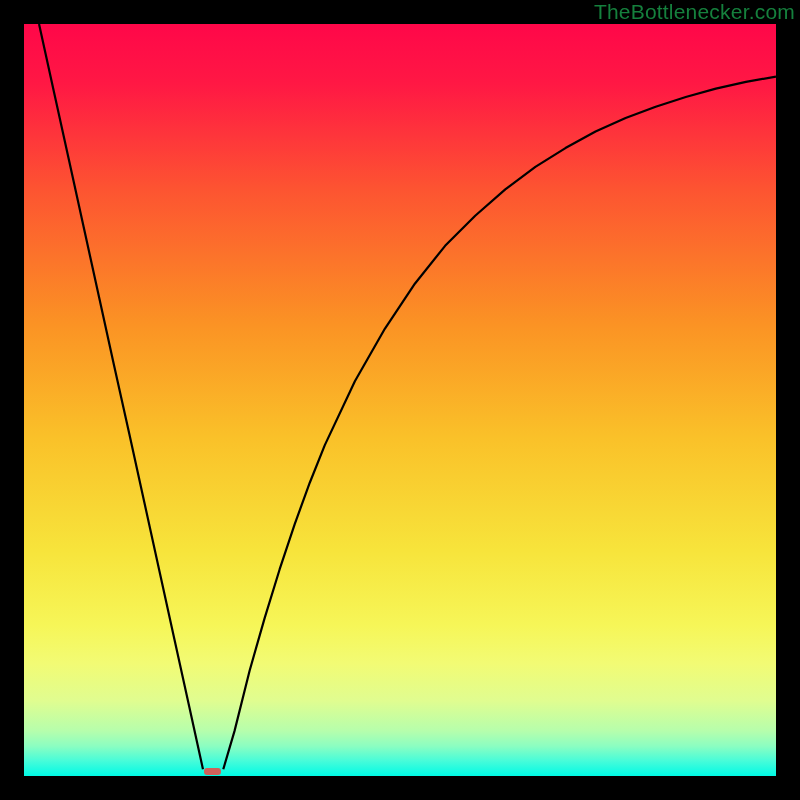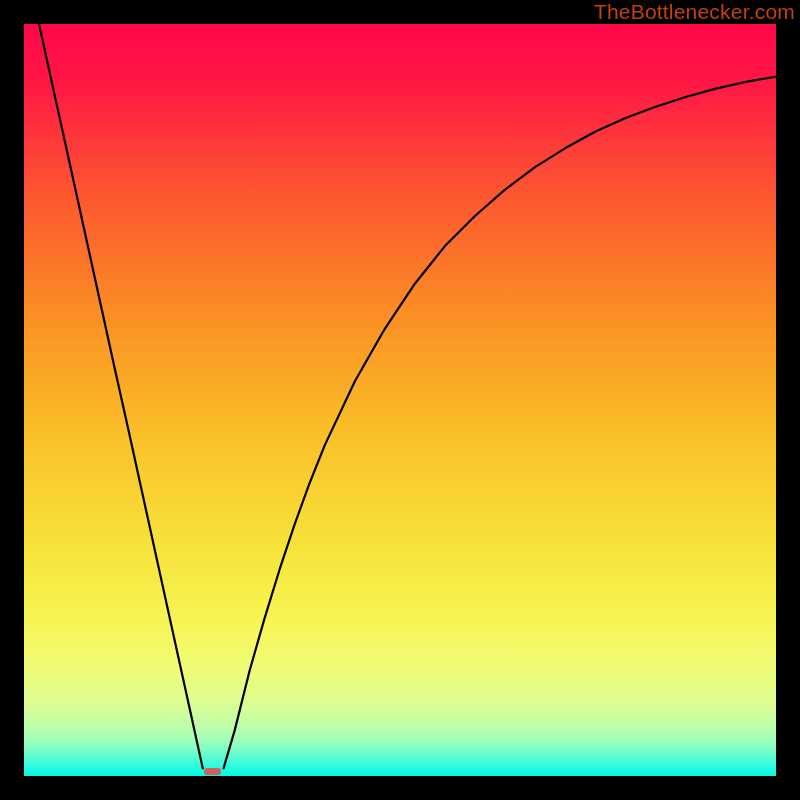--- a/index.html
+++ b/index.html
@@ -38,21 +38,21 @@
   }
   .minmarker {
     position: absolute;
     background: #cf615b;
     border-radius: 3px;
   }
   .watermark {
     position: absolute;
     font-family: Arial, Helvetica, sans-serif;
     font-size: 21px;
-    color: #c2410c;
+    color: #15803d;
     font-weight: 400;
     letter-spacing: 0.2px;
   }
 </style>
 </head>
 <body>
 
 <div class="frame">
   <div class="plot-area">
     <div class="gradient" style="background: linear-gradient(rgb(255, 7, 73) 0%, rgb(255, 24, 68) 8%, rgb(253, 84, 49) 22%, rgb(251, 147, 36) 40%, rgb(250, 193, 41) 55%, rgb(247, 228, 59) 70%, rgb(246, 246, 88) 80%, rgb(242, 251, 116) 85%, rgb(224, 253, 144) 90%, rgb(182, 254, 172) 94%, rgb(140, 254, 193) 96%, rgb(71, 252, 217) 98%, rgb(0, 250, 230) 100%);"></div>

